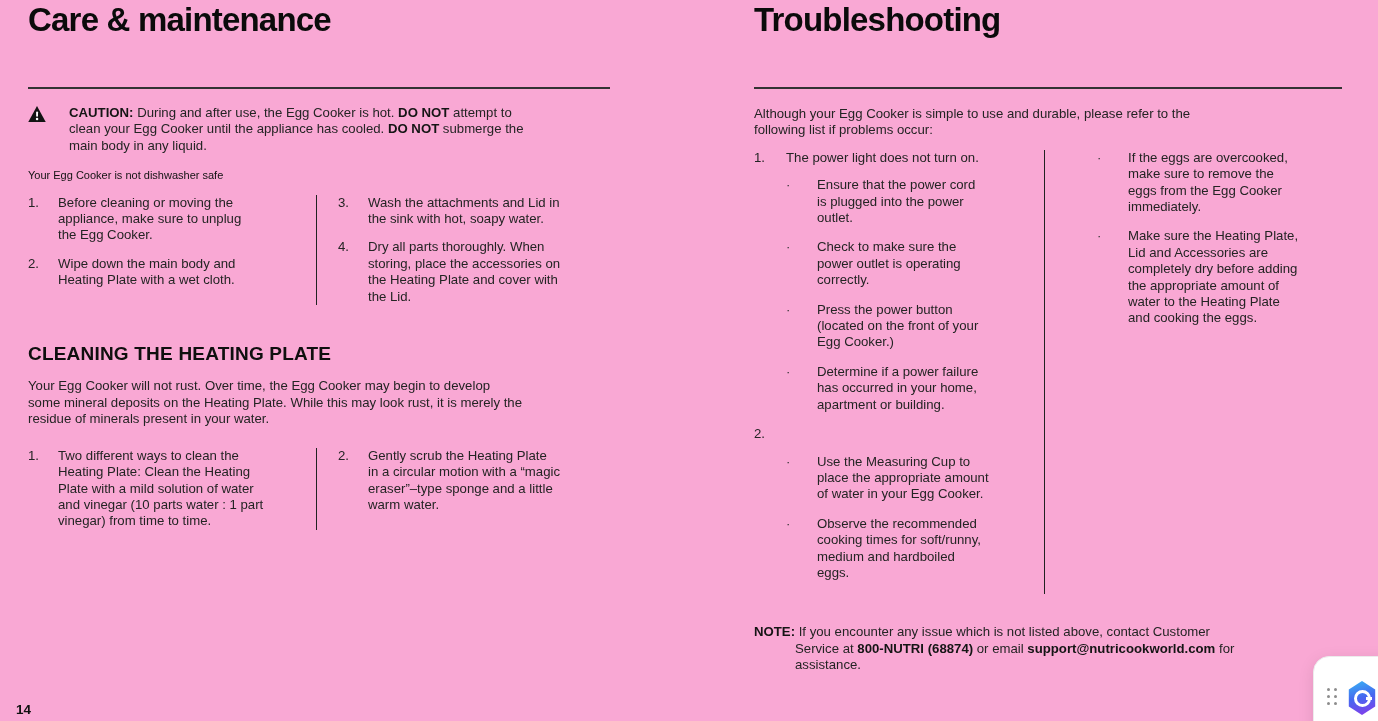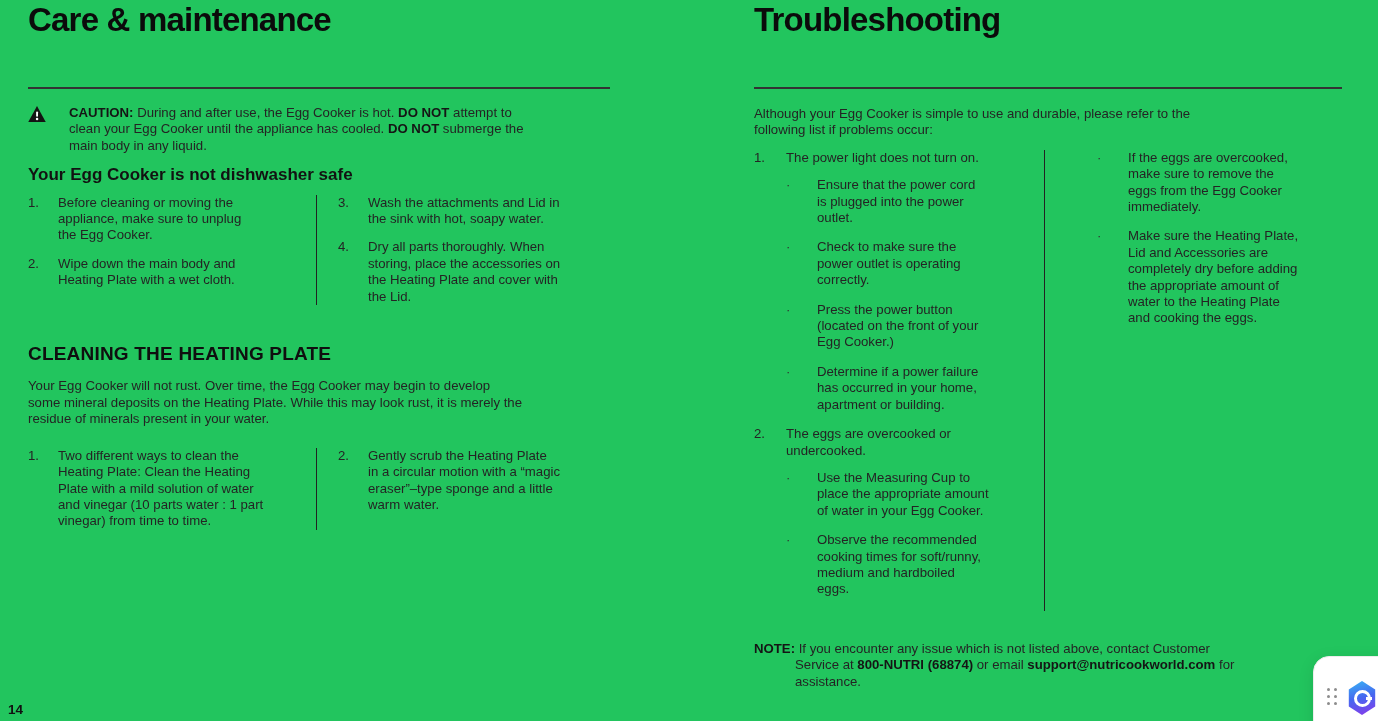--- a/index.html
+++ b/index.html
@@ -1,30 +1,30 @@
 <!DOCTYPE html>
 <html><head>
 <meta charset="utf-8">
 <style>
   html,body{margin:0;padding:0;background:#ffffff;}
   .canvas{
-    position:relative;width:1378px;height:721px;overflow:hidden;background:#22c55e;
+    position:relative;width:1378px;height:721px;overflow:hidden;background:#f9a8d4;
     color:#242424;font-family:"Liberation Sans","DejaVu Sans",sans-serif;
     font-size:13.2px;line-height:16.4px;
   }
   .page{position:absolute;top:2px;}
   .page-left{left:28px;width:582px;}
   .page-right{left:742px;width:588px;margin-left:12px;}
   .title{font-size:33px;line-height:36px;font-weight:700;letter-spacing:-0.8px;color:#0b0b0b;margin:0;}
   .rule{height:0;border:0;border-top:2px solid #333;margin:49px 0 0 0;}
   .rich{white-space:pre-line;margin:0;}
   .bold{font-weight:700;color:#151515;}
   .caution{display:flex;gap:23px;margin-top:16px;width:560px;}
   .w-icon{flex:none;margin-top:1px;}
-  .subhead{margin:13px 0 0 0;font-weight:700;color:#121212;font-size:17px;}
+  .subhead{margin:13px 0 0 0;font-weight:400;color:#121212;font-size:11px;}
   .cols{display:flex;margin-top:11px;}
   .vdiv{flex:none;width:0;border-left:1.7px solid #222;align-self:stretch;}
   .item{display:flex;margin-bottom:12px;}
   .item:last-child{margin-bottom:0;}
   .num{flex:none;width:30px;}
   .itxt{white-space:pre-line;}
   .l-colA{flex:none;width:262px;margin-right:26px;}
   .l-colB{flex:none;width:266px;margin-left:21px;}
   .allcaps{margin:41px 0 0 0;font-size:19px;font-weight:700;color:#0f0f0f;letter-spacing:.2px;}
   .para{margin:16px 0 0 0;width:588px;}
@@ -33,21 +33,21 @@
   .t-colA{flex:none;width:268px;margin-right:22px;}
   .t-colB{flex:none;width:246px;margin-left:52px;}
   .prob{margin-bottom:2px;}
   .prob-head{display:flex;}
   .prob-head .num{width:32px;}
   .bullets{margin-left:32px;margin-top:11px;}
   .b-item{display:flex;margin-bottom:13px;}
   .b-dot{flex:none;width:31px;color:#333;}
   .t-colB .b-dot{width:31px;}
   .note{margin-top:30px;width:565px;padding-left:41px;text-indent:-41px;}
-  .pageno{position:absolute;left:8px;bottom:3px;font-weight:700;font-size:13.5px;color:#111;}
+  .pageno{position:absolute;left:16px;bottom:3px;font-weight:700;font-size:13.5px;color:#111;}
   .widget{
     position:absolute;left:1313px;top:656px;width:110px;height:100px;background:#fff;
     border:1px solid #ececec;border-radius:16px;box-shadow:0 4px 16px rgba(0,0,0,.10);
     display:flex;align-items:flex-start;padding:24px 0 0 13px;gap:9px;box-sizing:border-box;
   }
   .drag-dots{display:grid;grid-template-columns:repeat(2,4px);grid-auto-rows:4px;gap:3px;margin-top:7px;}
   .drag-dots i{width:3px;height:3px;border-radius:50%;background:#8d8d8d;}
   .hex-logo{
     position:relative;width:30px;height:34px;
     clip-path:polygon(50% 0%,94% 25%,94% 75%,50% 100%,6% 75%,6% 25%);
@@ -181,22 +181,20 @@
               <span class="itxt">Determine if a power failure
 has occurred in your home,
 apartment or building.</span>
             </div>
           </div>
         </div>
 
         <div class="prob">
           <div class="prob-head">
             <span class="num">2.</span>
-            <span class="itxt">The eggs are overcooked or
-undercooked.</span>
           </div>
           <div class="bullets">
             <div class="b-item">
               <span class="b-dot">·</span>
               <span class="itxt">Use the Measuring Cup to
 place the appropriate amount
 of water in your Egg Cooker.</span>
             </div>
             <div class="b-item">
               <span class="b-dot">·</span>

